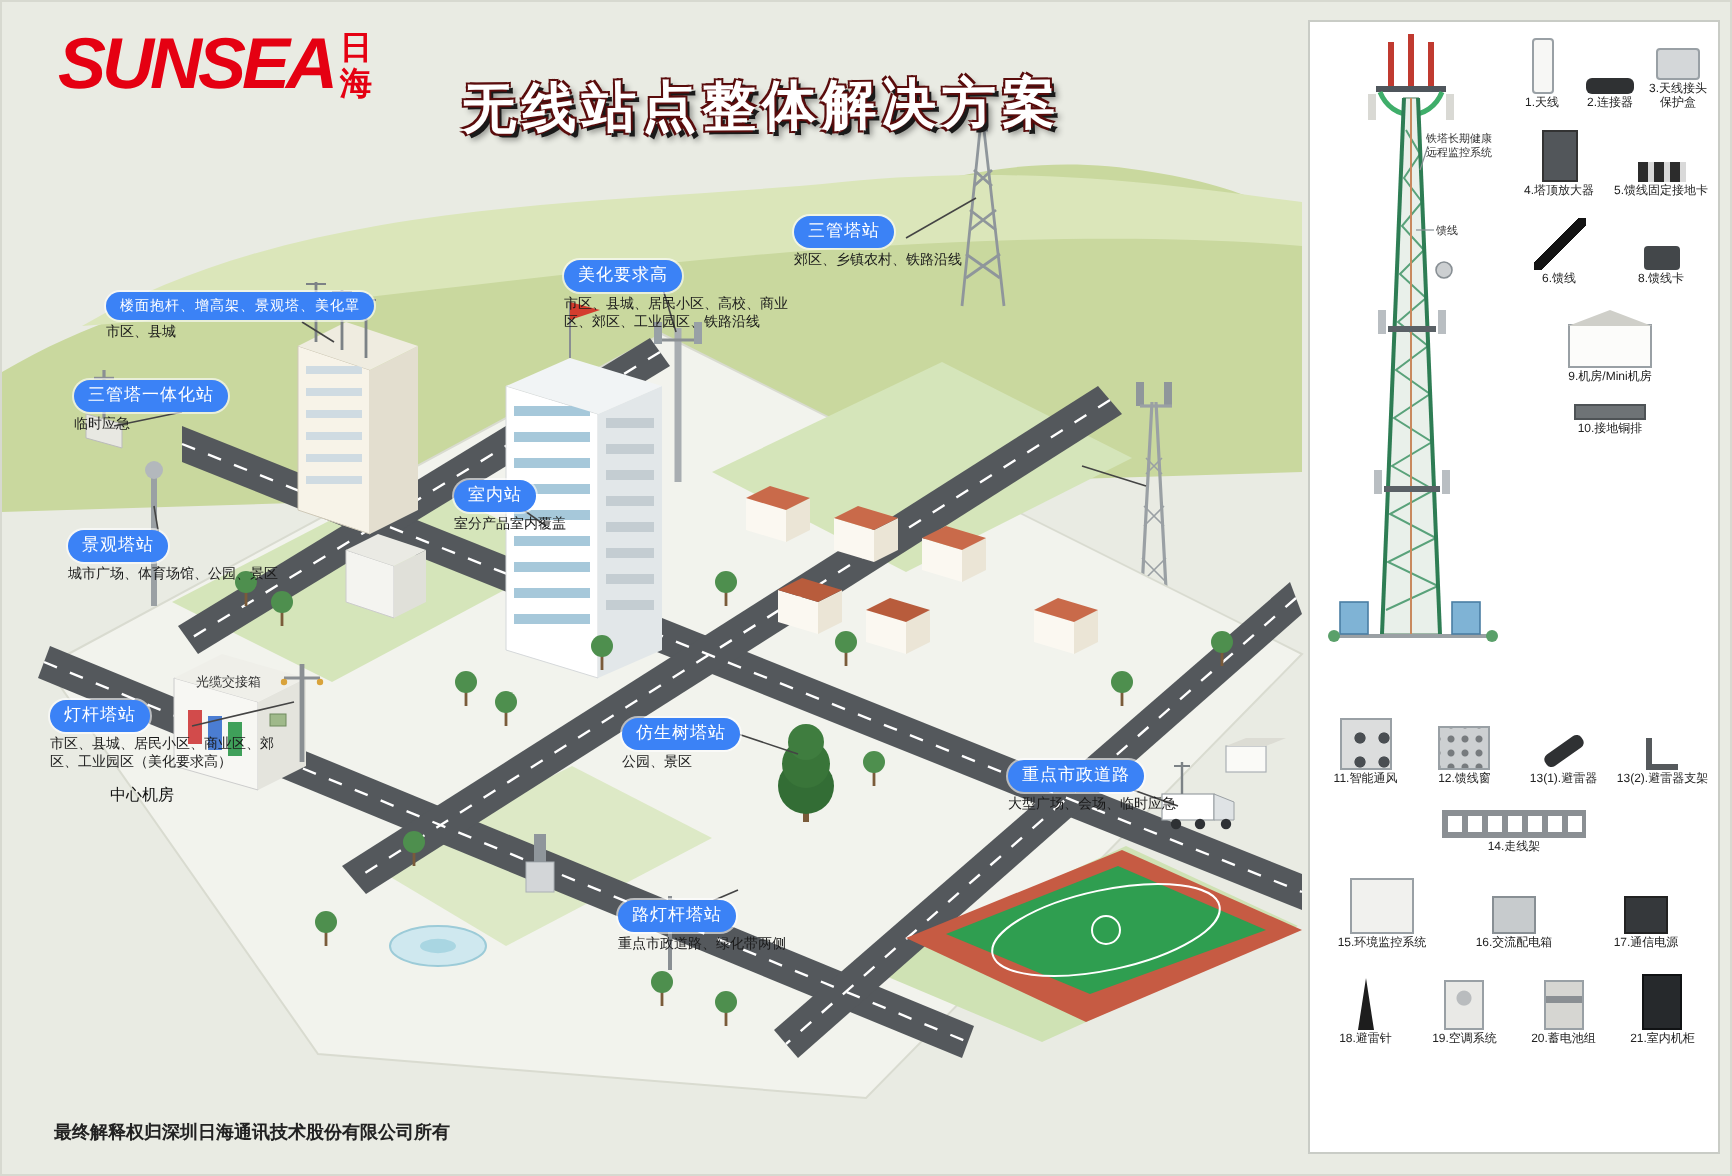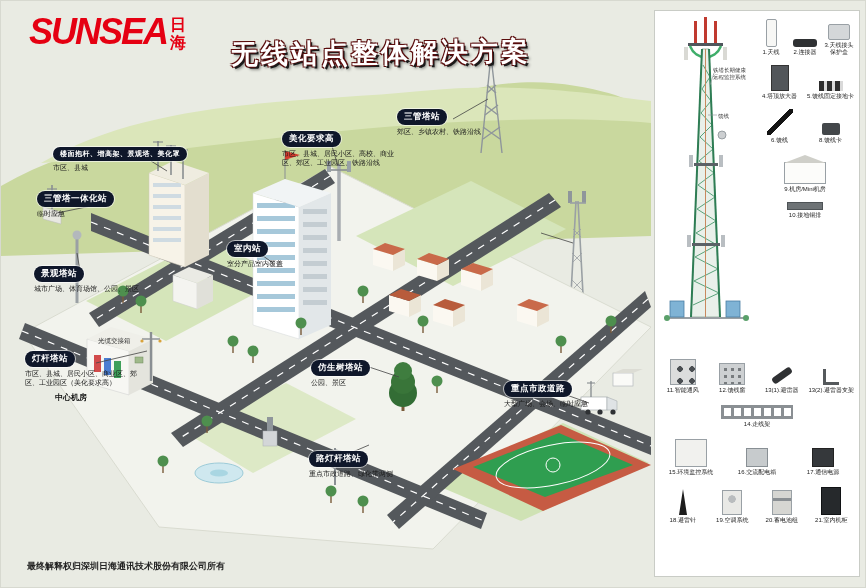--- a/index.html
+++ b/index.html
@@ -12,27 +12,27 @@
   .logo-brand{color:#e50012;font-size:36px;font-weight:bold;font-style:italic;letter-spacing:-2px;line-height:1;}
   .logo-cn{color:#e50012;font-size:16px;font-weight:bold;display:inline-block;width:14px;line-height:1.1;margin-left:3px;margin-top:3px;}
 
   
   .title{position:absolute;left:230px;top:34px;z-index:6;font-size:27px;font-weight:bold;color:#fff;letter-spacing:3px;
     text-shadow:-1px -1px 0 #5a0c0c,1px -1px 0 #5a0c0c,-1px 1px 0 #5a0c0c,2px 2px 0 #1a1a1a,3px 3px 3px rgba(0,0,0,.45);
     transform:rotate(-0.6deg);}
 
   
   .callout{position:absolute;z-index:5;}
-  .c-head{display:inline-block;background:#0f172a;color:#fff;font-size:8.5px;font-weight:bold;padding:2px 7px;border-radius:9px;white-space:nowrap;letter-spacing:.5px;box-shadow:0 0 0 1px rgba(255,255,255,.6);}
+  .c-head{display:inline-block;background:#3b82f6;color:#fff;font-size:8.5px;font-weight:normal;padding:2px 7px;border-radius:9px;white-space:nowrap;letter-spacing:.5px;box-shadow:0 0 0 1px rgba(255,255,255,.6);}
   .c-long .c-head{font-size:7px;}
   .c-sub{font-size:7px;color:#1a1a1a;margin-top:2px;line-height:1.35;white-space:nowrap;}
   .wrap .c-sub{white-space:normal;width:120px;}
 
   .scene-label{position:absolute;z-index:5;color:#111;}
-  .lbl-center-room{left:54px;top:391px;font-size:8px;font-weight:bold;}
+  .lbl-center-room{left:54px;top:391px;font-size:8px;font-weight:normal;}
   .lbl-fiber-box{left:97px;top:336px;font-size:6.5px;color:#333;}
 
   .footer{position:absolute;left:26px;bottom:14px;font-size:9px;font-weight:bold;color:#222;z-index:6;}
 
   
   .sidebar{position:absolute;left:653px;top:9px;width:206px;height:567px;background:#fff;border:1px solid #c9ccc6;box-sizing:border-box;padding:4px 3px;z-index:4;}
   .sb-top{display:flex;height:338px;}
   .tower-wrap{position:relative;width:96px;height:338px;flex:none;}
   .tw-note{position:absolute;font-size:5.5px;color:#333;line-height:1.25;}
   .tw-n1{left:55px;top:52px;width:38px;}

